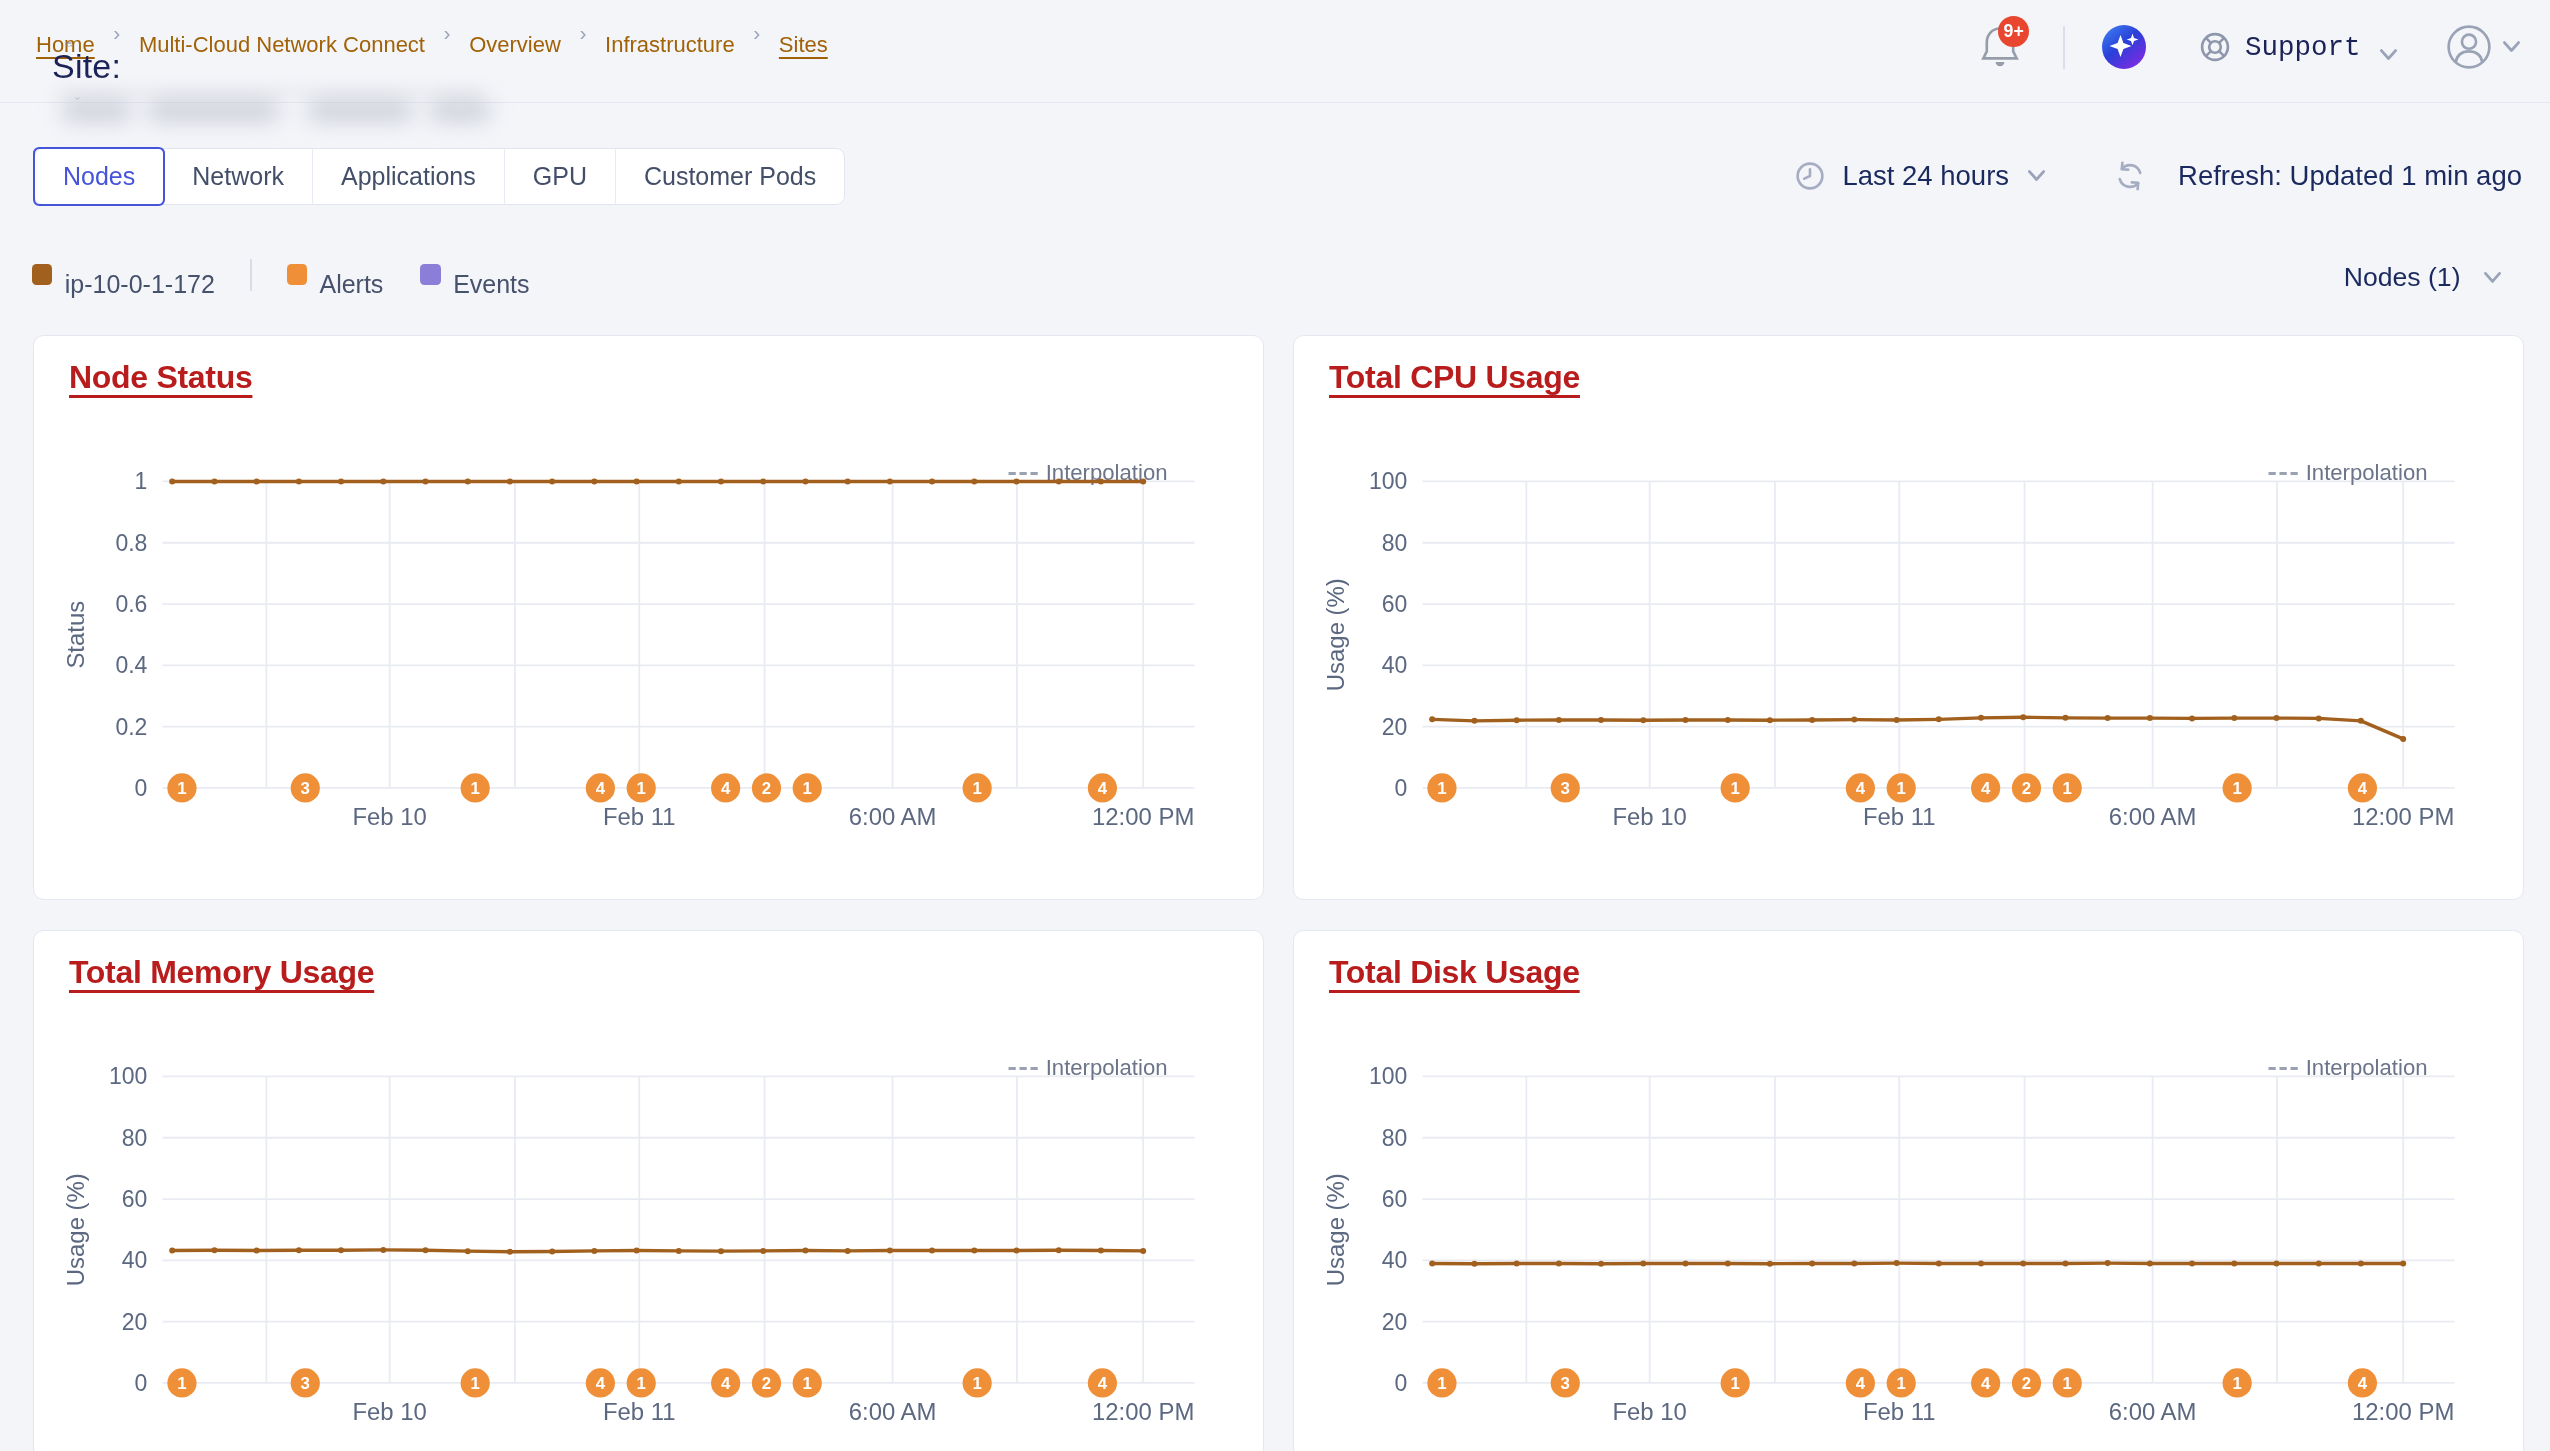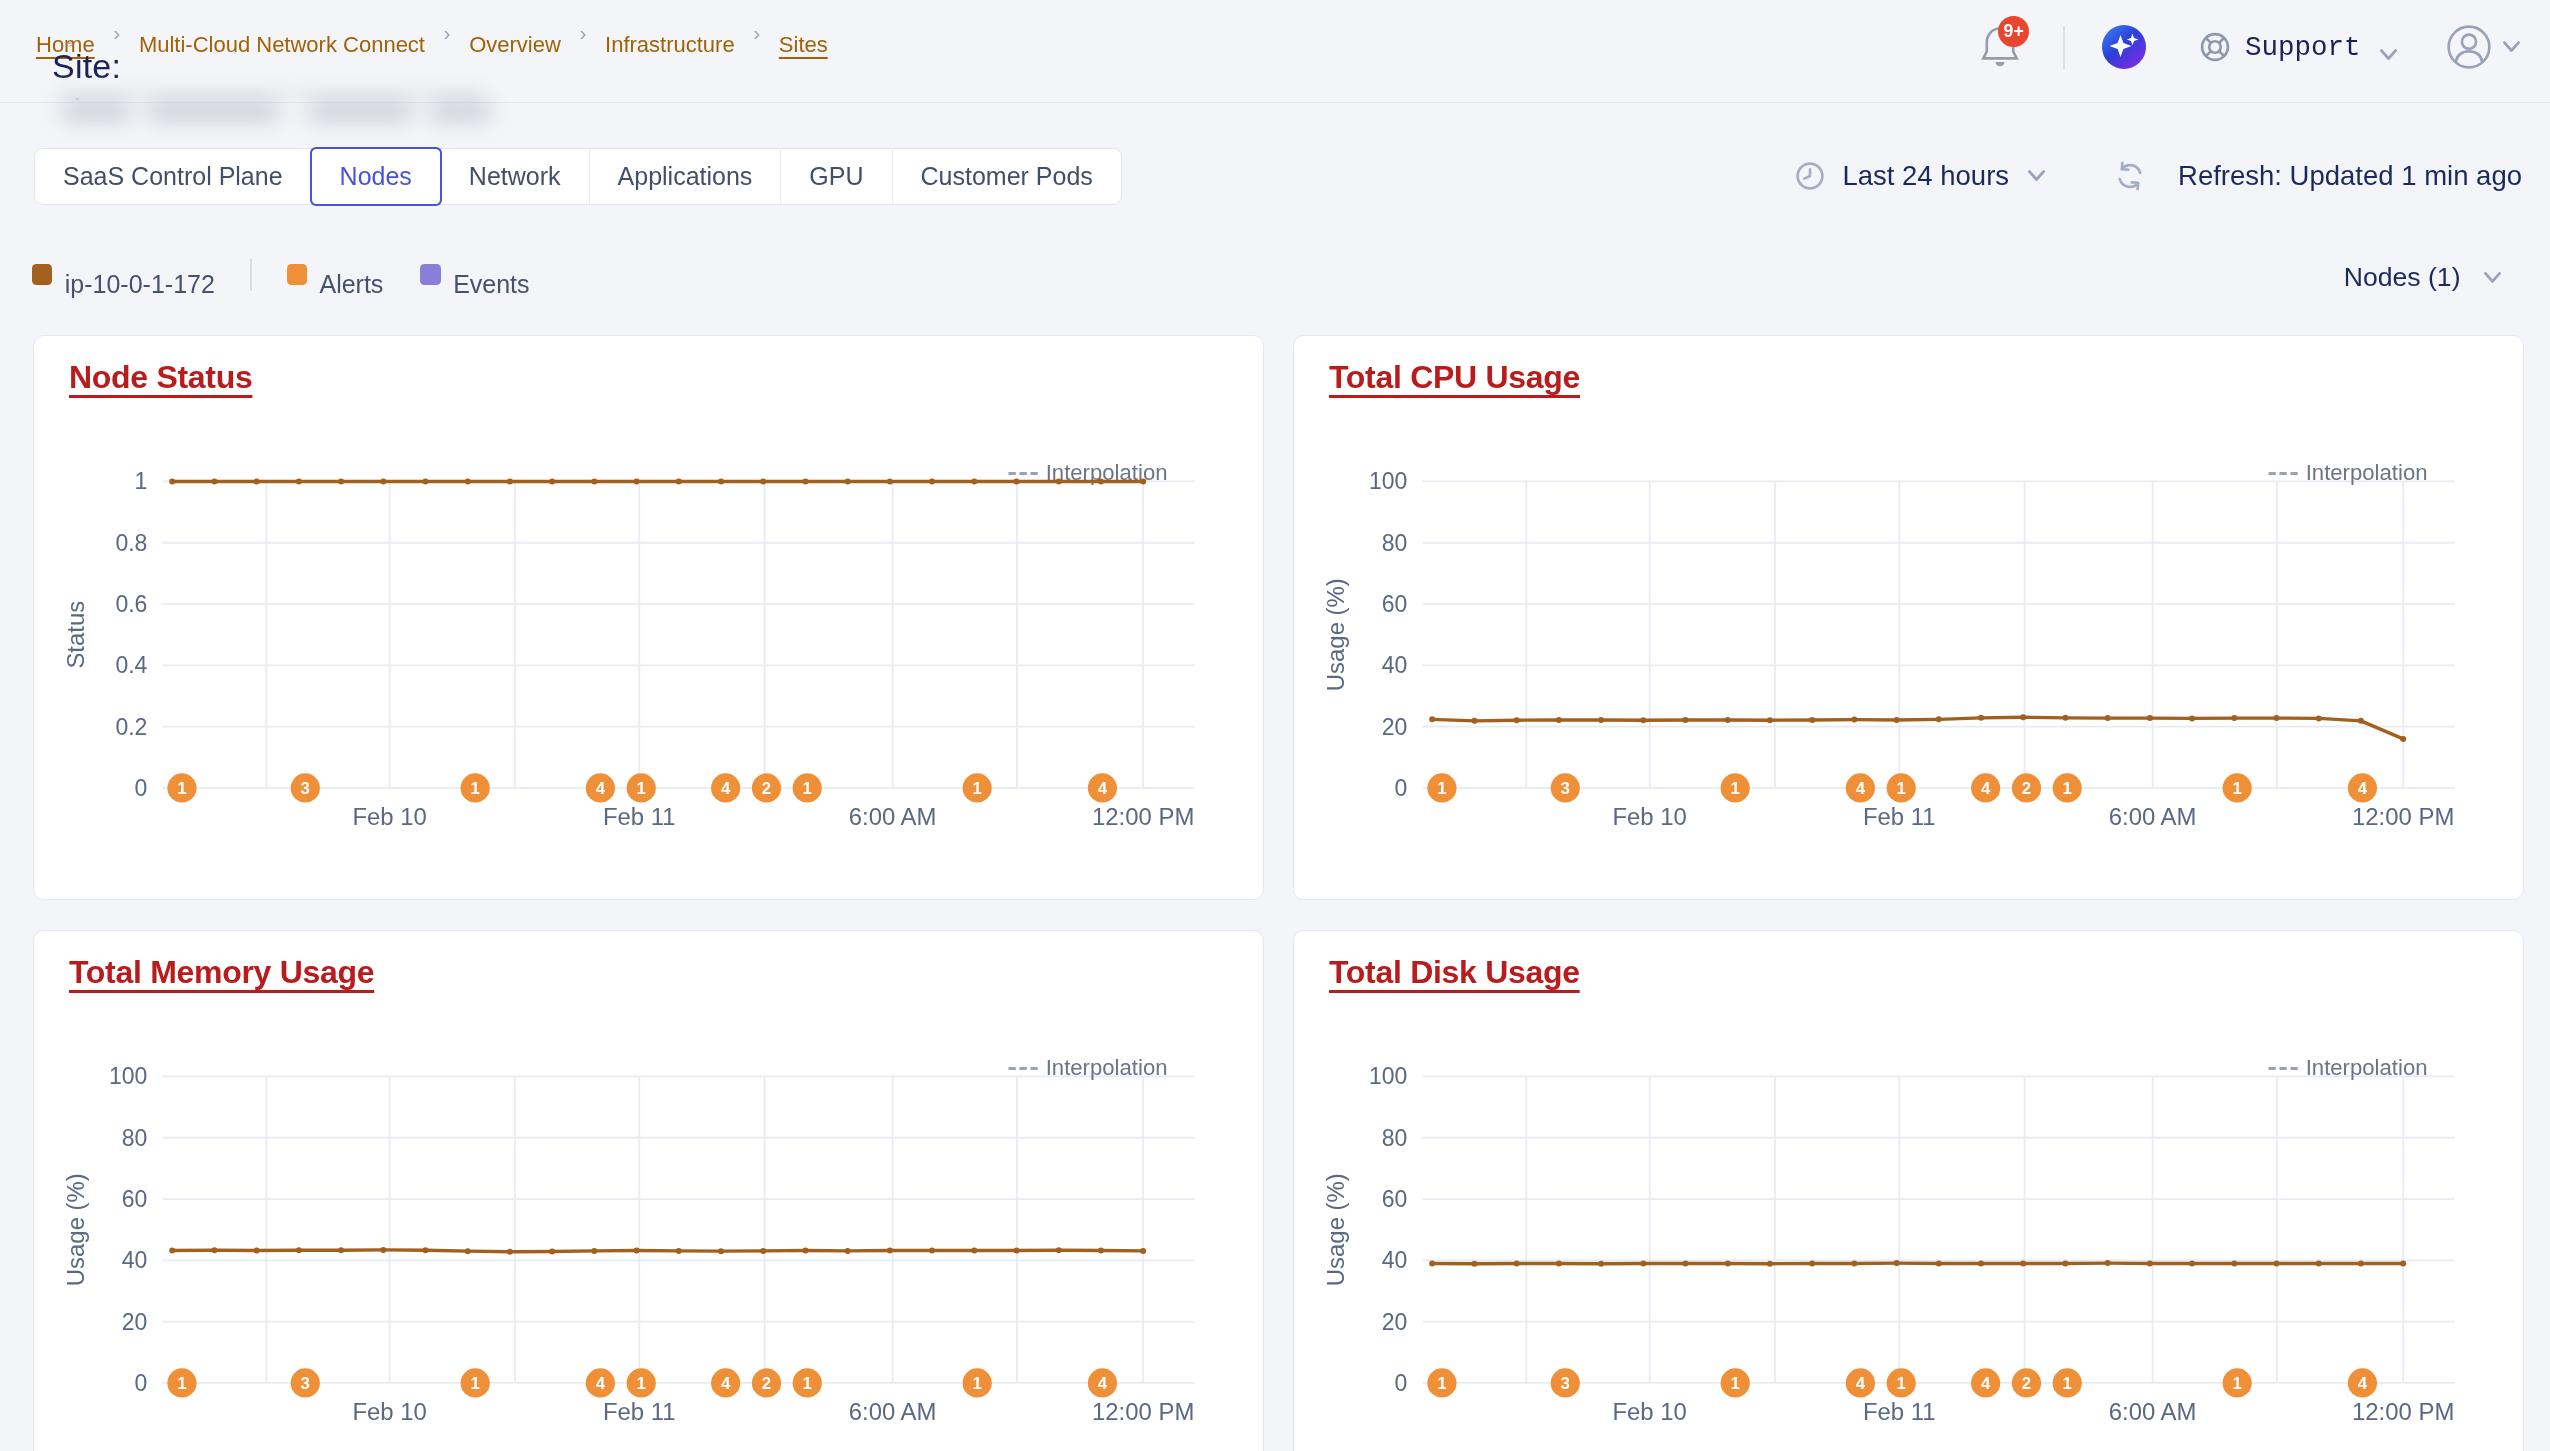--- a/index.html
+++ b/index.html
@@ -125,21 +125,20 @@
         <path d="M11 43 C13 33 20 31 26 31 C32 31 39 33 41 43" fill="none" stroke="#9aa2b6" stroke-width="3"></path>
       </svg>
       <svg class="caret" width="23" height="16" viewBox="0 0 26 18">
         <path d="M5 4 L13 13 L21 4" fill="none" stroke="#9aa3b8" stroke-width="3.2" stroke-linecap="round" stroke-linejoin="round"></path>
       </svg>
     </div>
   </div>
 </div>
 
 <div class="tabs" id="tabs">
-    <div class="tab">SaaS Control Plane</div>
     <div class="tab active">Nodes</div>
     <div class="tab">Network</div>
     <div class="tab">Applications</div>
     <div class="tab">GPU</div>
     <div class="tab">Customer Pods</div>
   </div>
 
 <div class="range-cluster">
   <div class="range-ctl">
     <svg width="30" height="30" viewBox="0 0 34 34">

